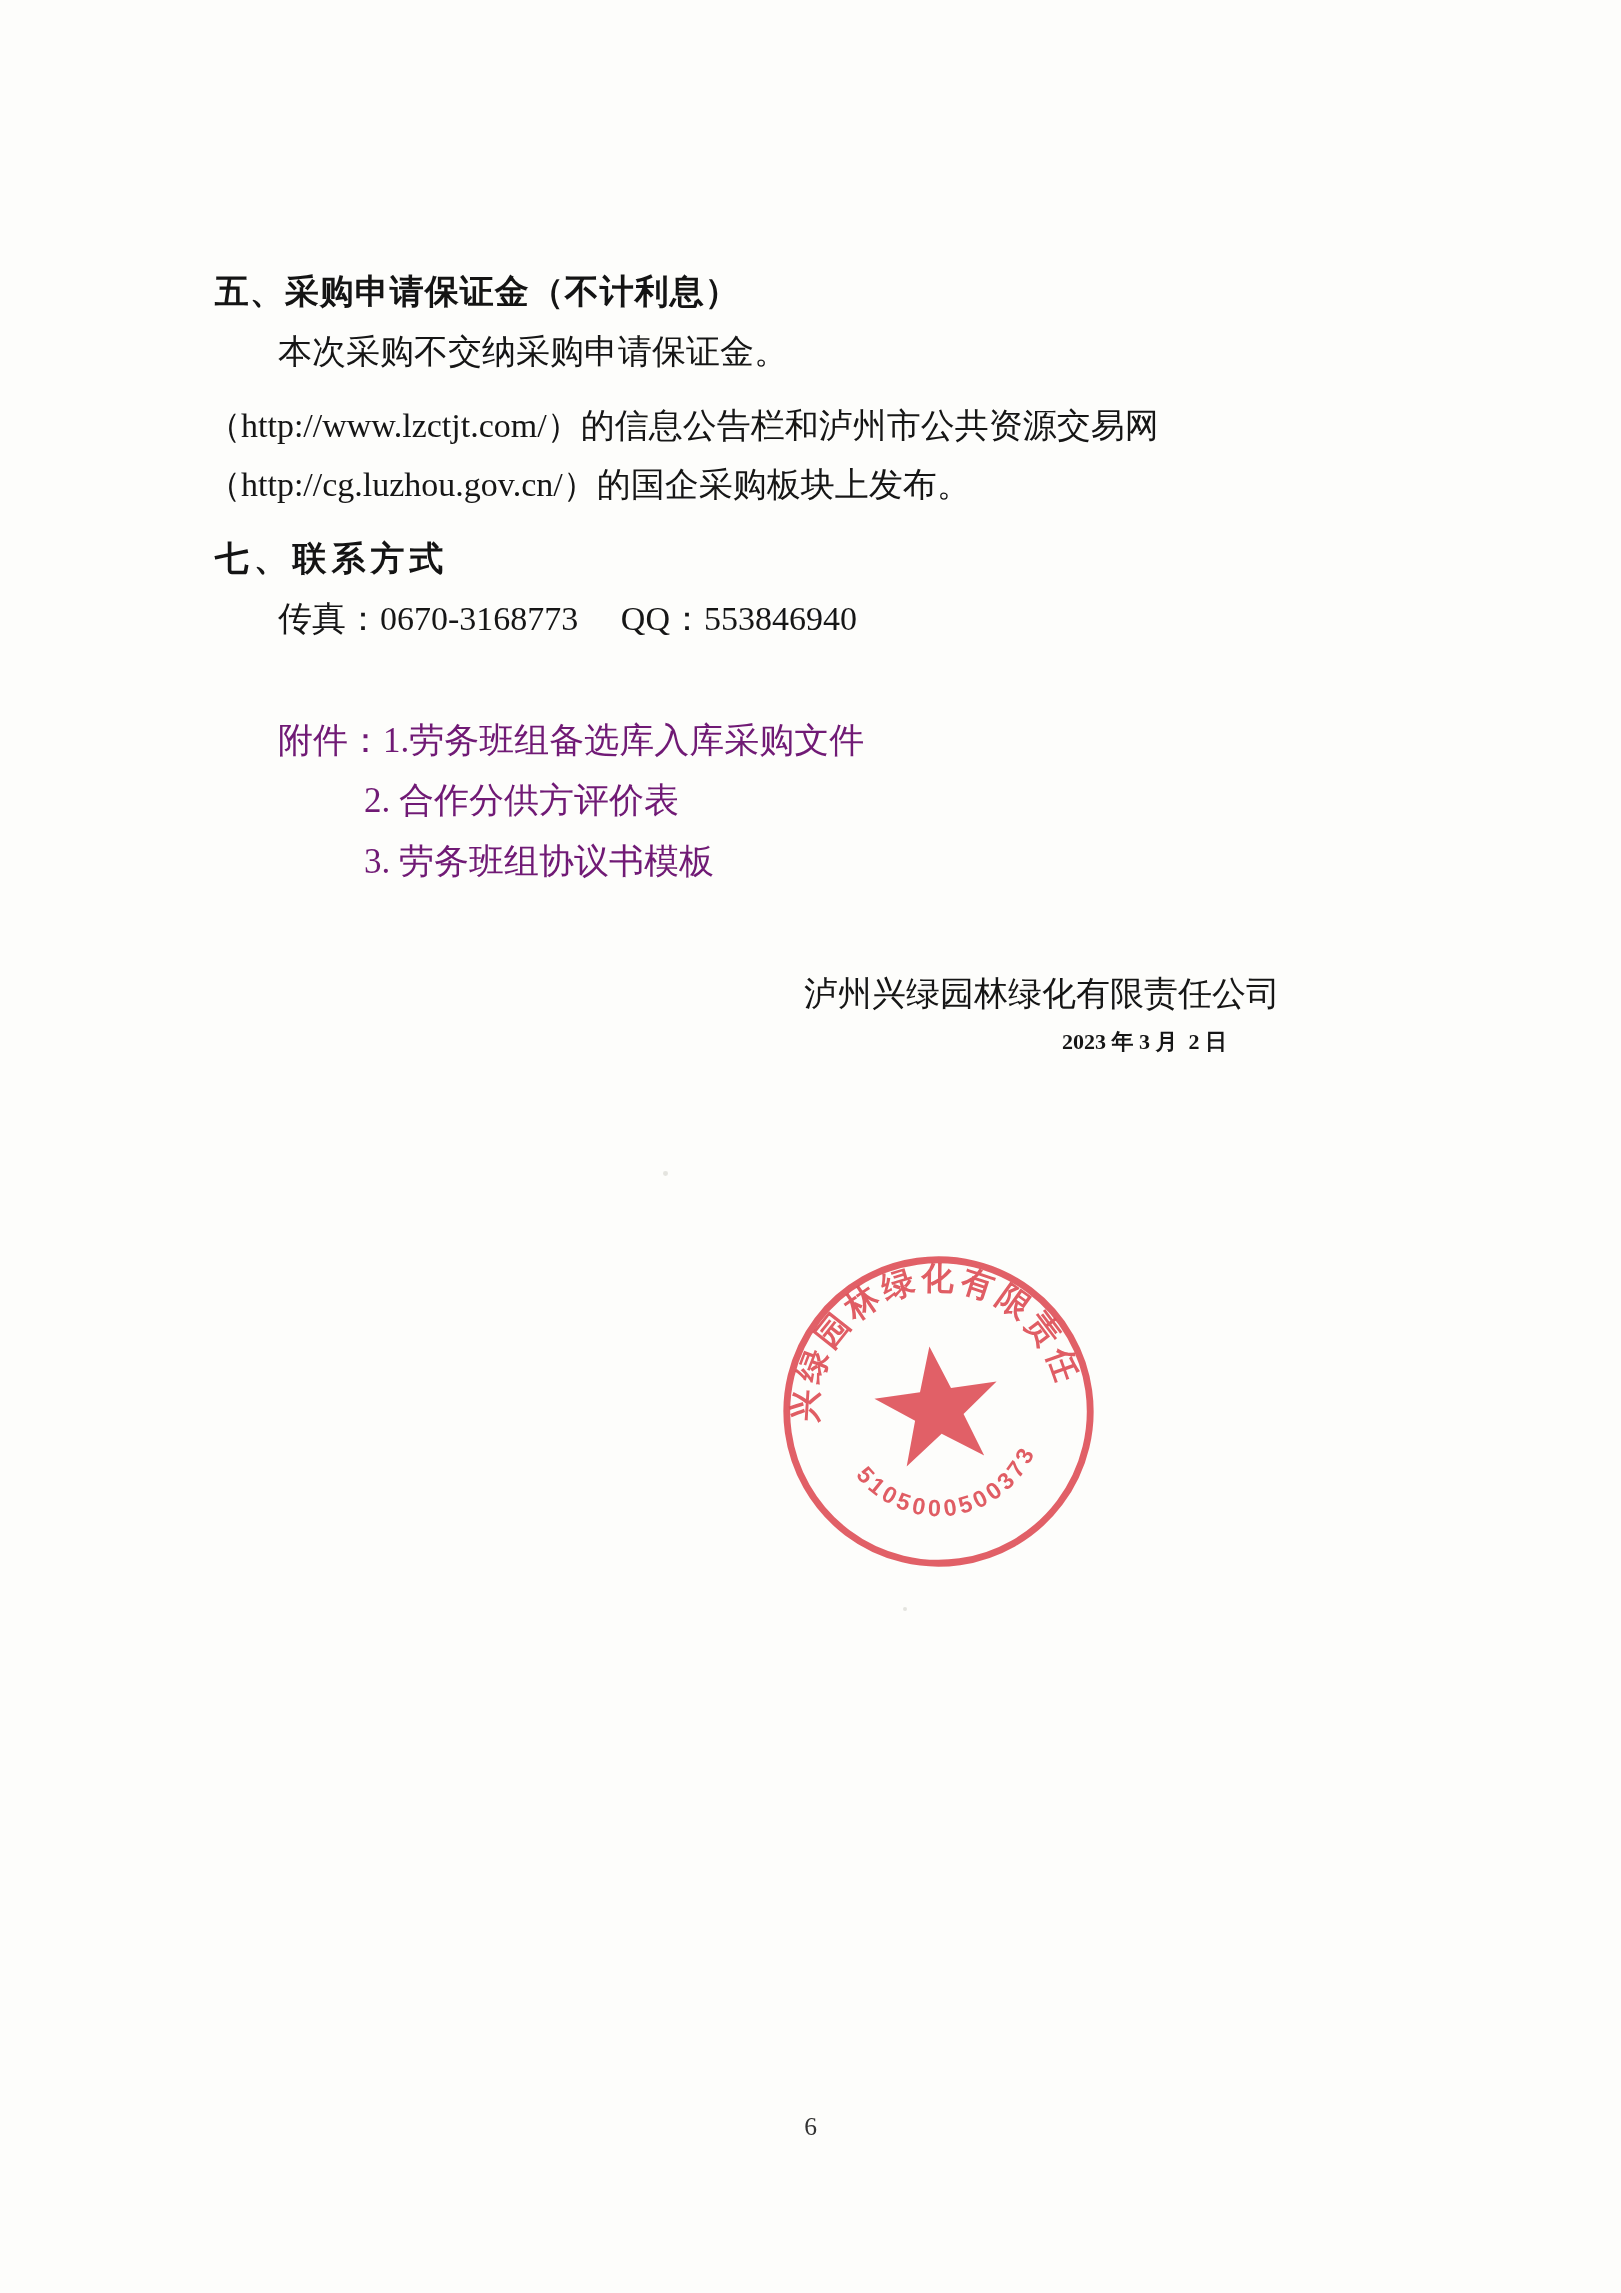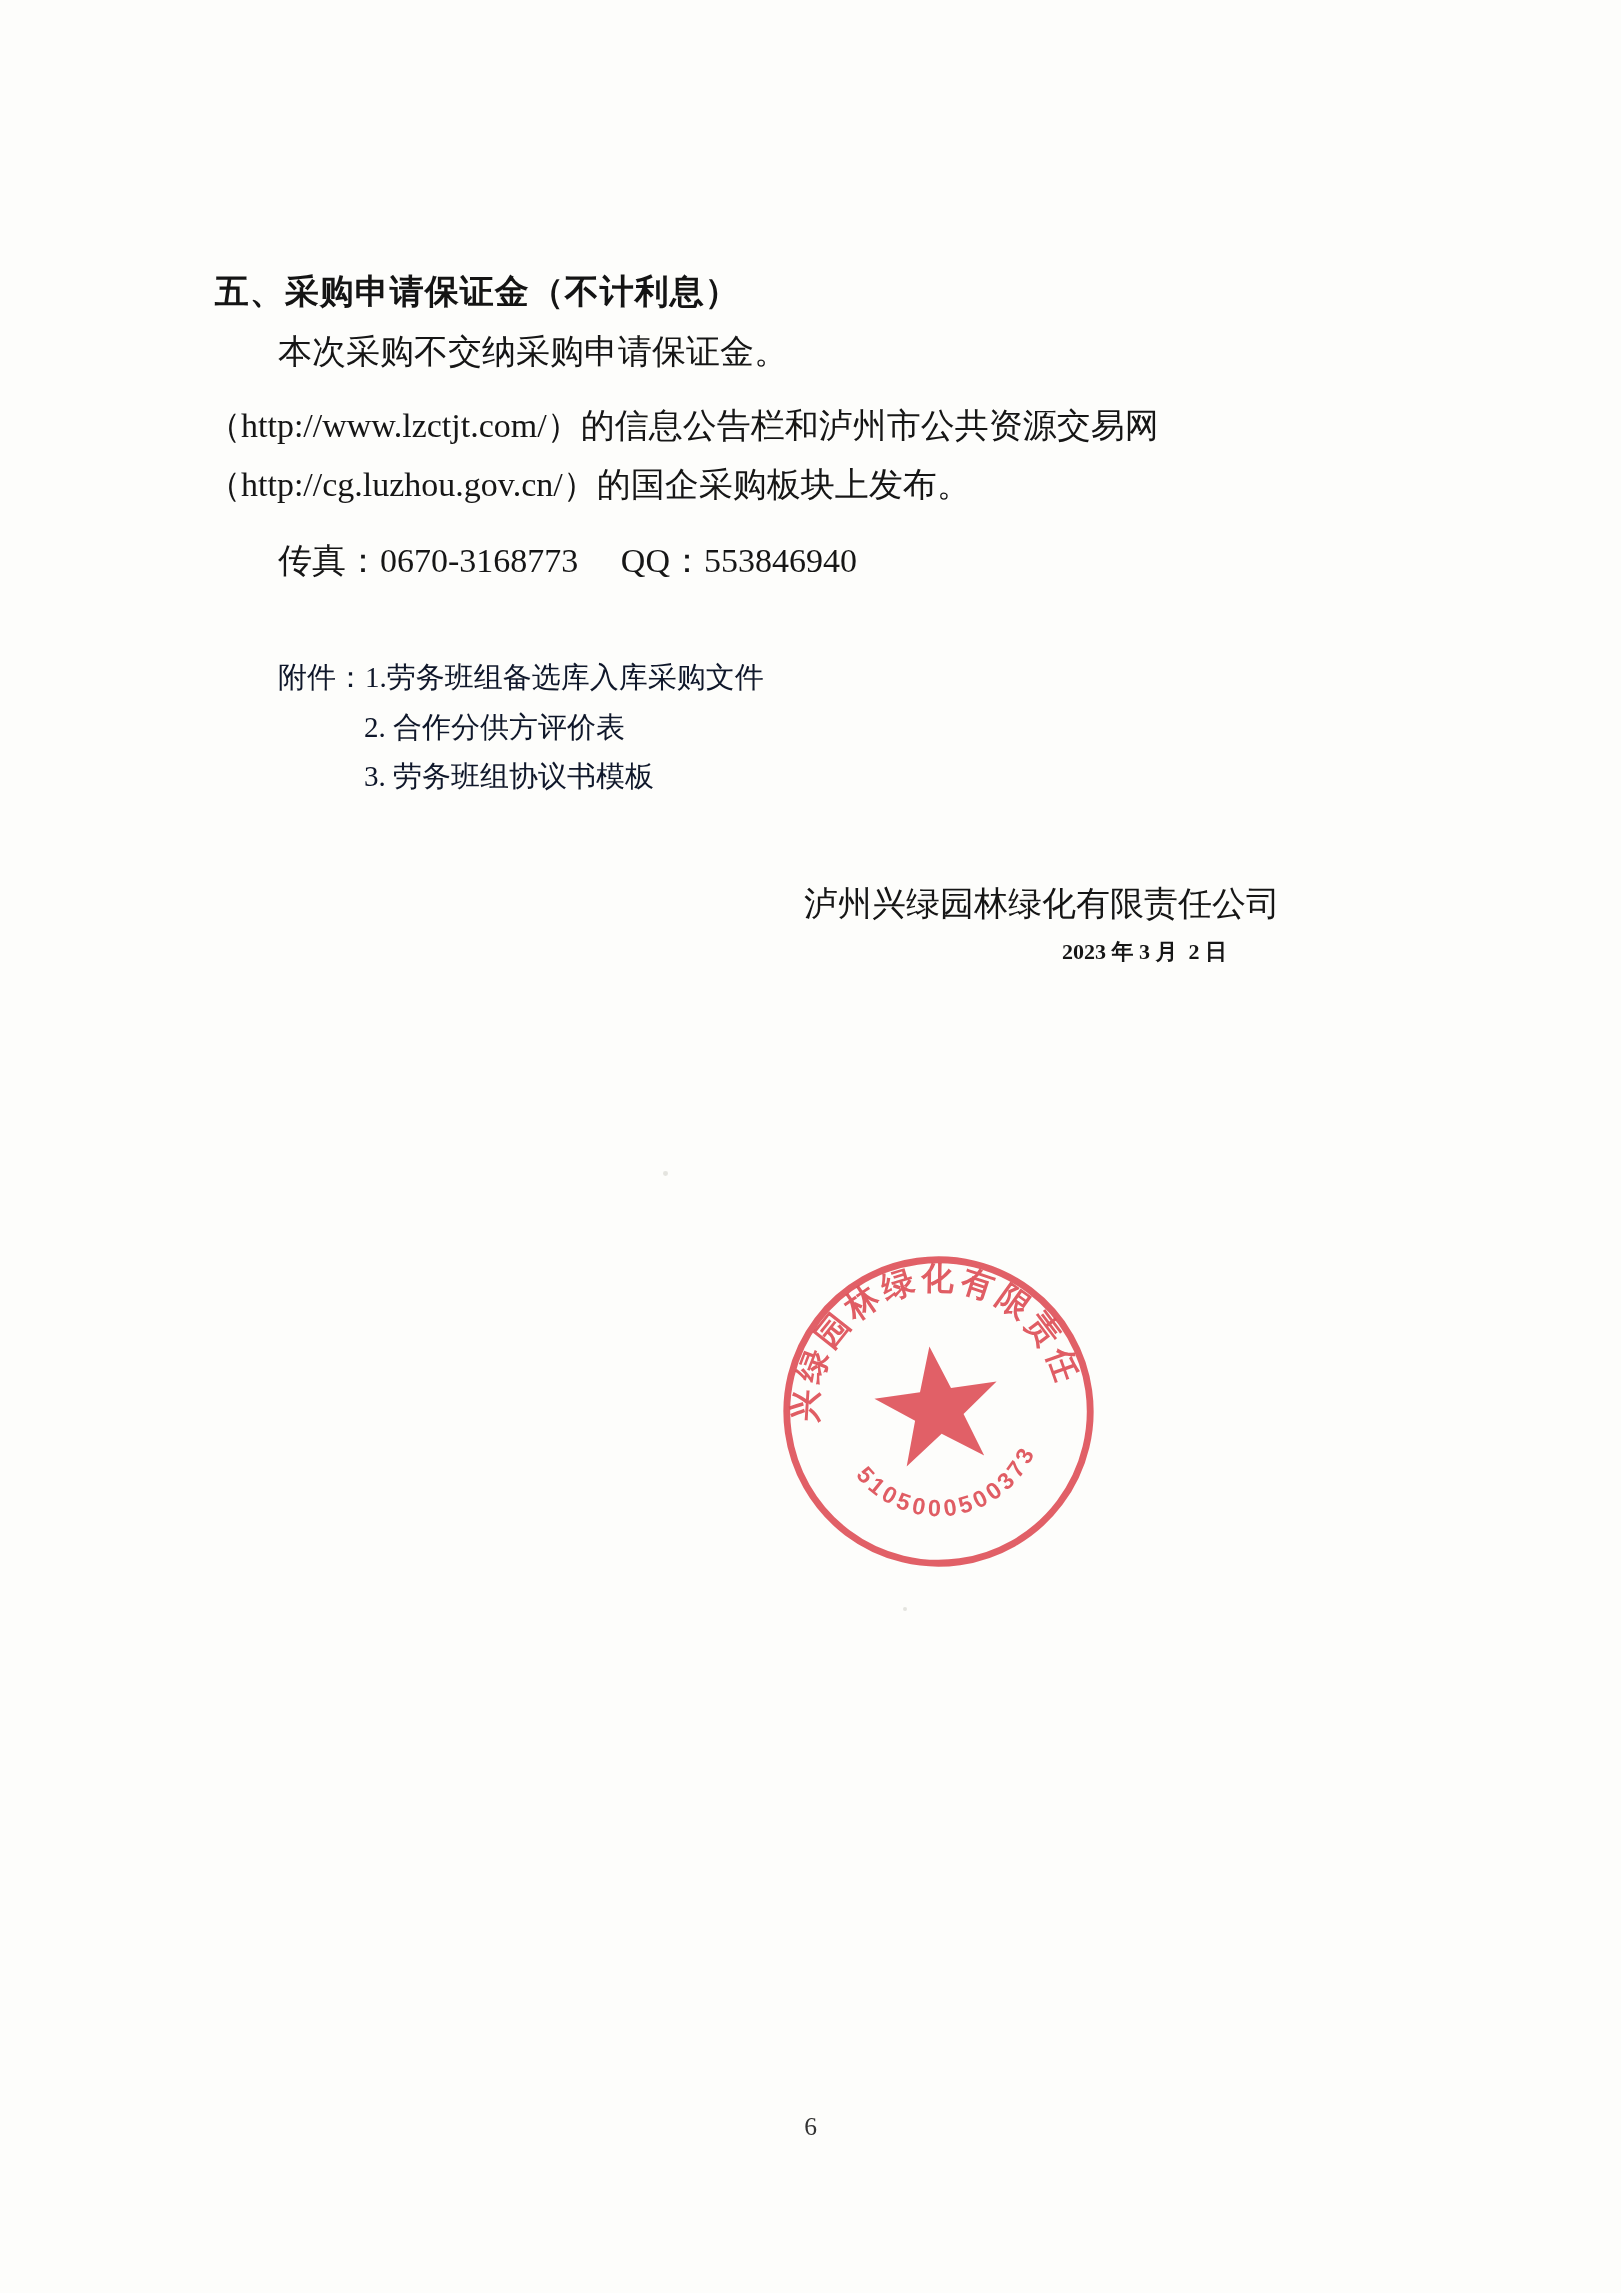--- a/index.html
+++ b/index.html
@@ -69,25 +69,25 @@
   .contact-line {
     font-size: 34px;
     line-height: 1.7;
     margin: 0;
     padding-left: 71px;
     white-space: pre;
     color: #161616;
   }
 
   .attach-line {
-    font-size: 29px;
+    font-size: 35px;
     line-height: 1.72;
     margin: 0;
     padding-left: 71px;
-    color: #0f172a;
+    color: #701a75;
   }
 
   .attach-line.sub {
     padding-left: 157px;
   }
 
   .signature {
     margin-top: 73px;
     text-align: right;
     padding-right: 133px;
@@ -148,20 +148,21 @@
     <h2 class="heading">五、采购申请保证金（不计利息）</h2>
     <p class="para">本次采购不交纳采购申请保证金。</p>
 
     <div class="gap-s"></div>
 
     <p class="para no-indent justify-spread">（http://www.lzctjt.com/）的信息公告栏和泸州市公共资源交易网</p>
     <p class="para no-indent">（http://cg.luzhou.gov.cn/）的国企采购板块上发布。</p>
 
     <div class="gap-s"></div>
 
+    <h2 class="heading spaced">七、联系方式</h2>
     <p class="contact-line">传真：0670-3168773     QQ：553846940</p>
 
     <div class="gap-l"></div>
 
     <p class="attach-line">附件：1.劳务班组备选库入库采购文件</p>
     <p class="attach-line sub">2. 合作分供方评价表</p>
     <p class="attach-line sub">3. 劳务班组协议书模板</p>
 
     <div class="signature">
       <div class="sig-line">泸州兴绿园林绿化有限责任公司</div>

